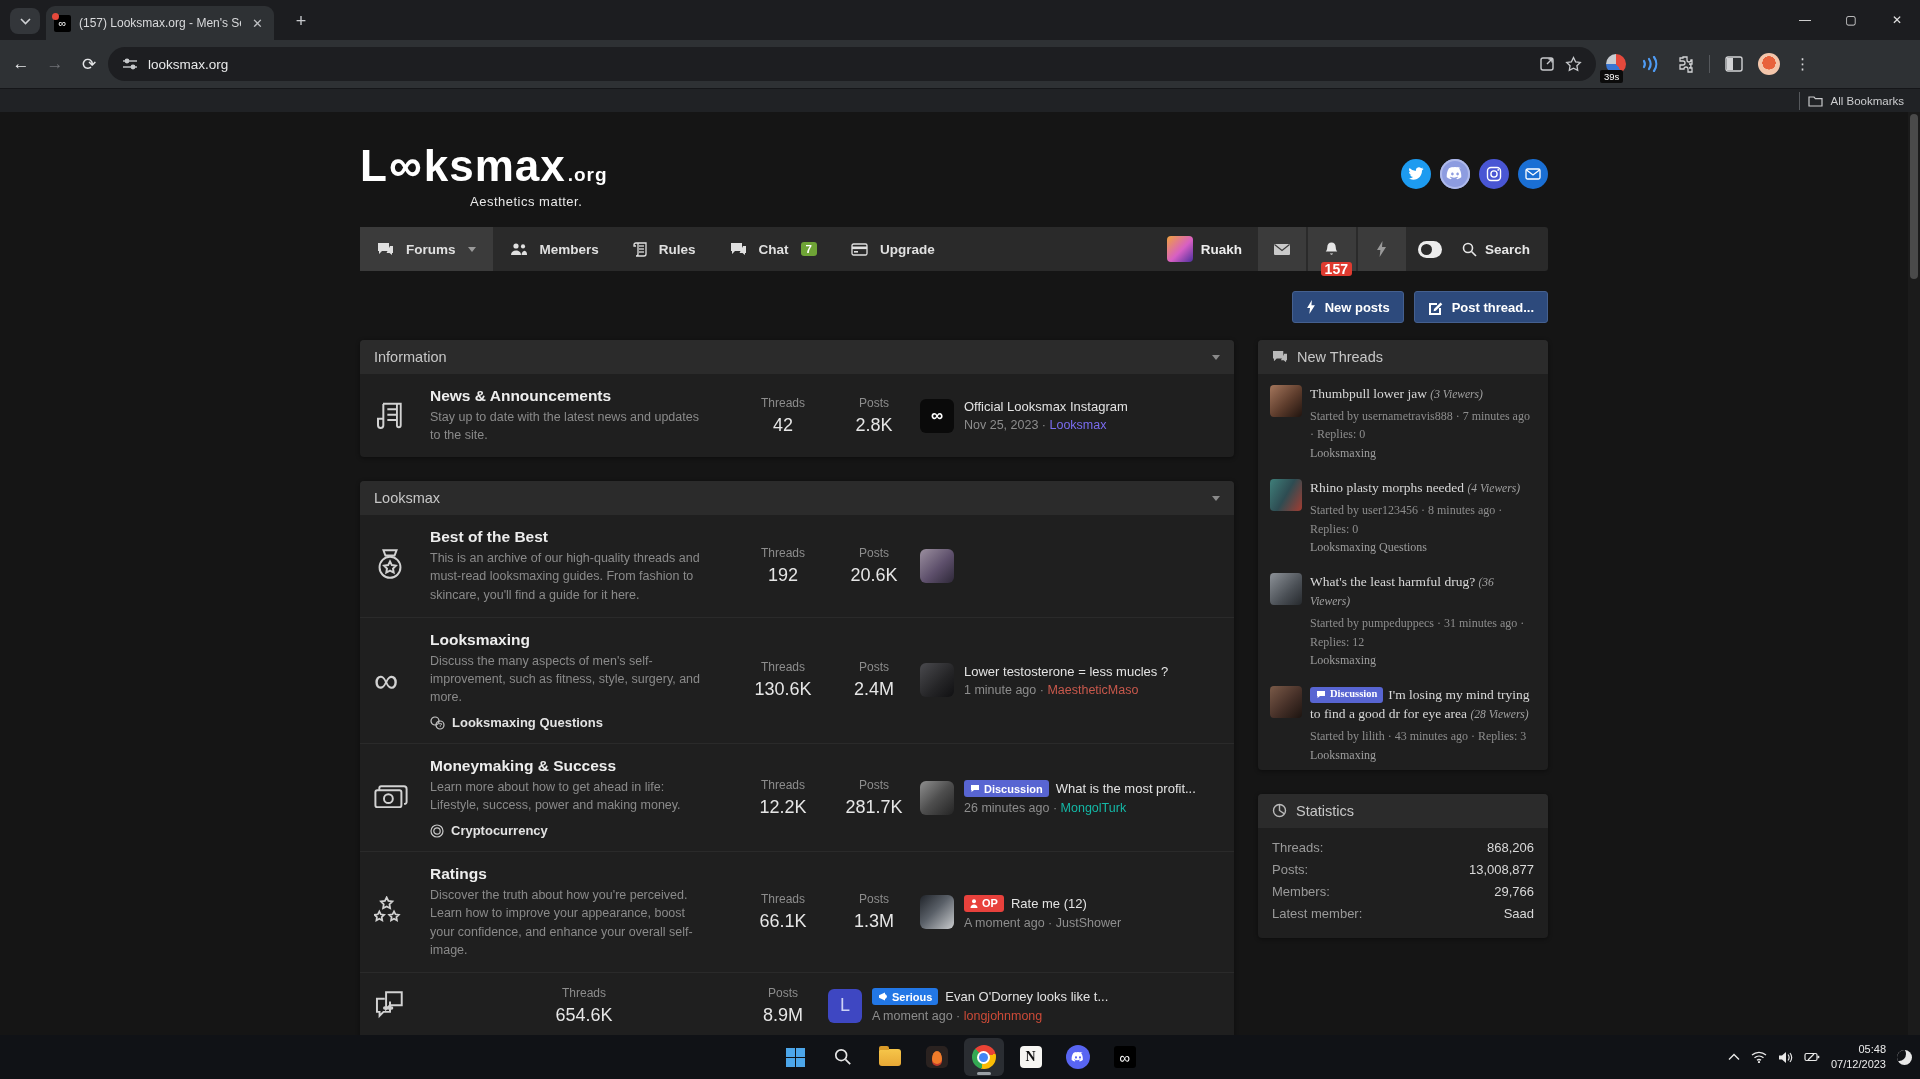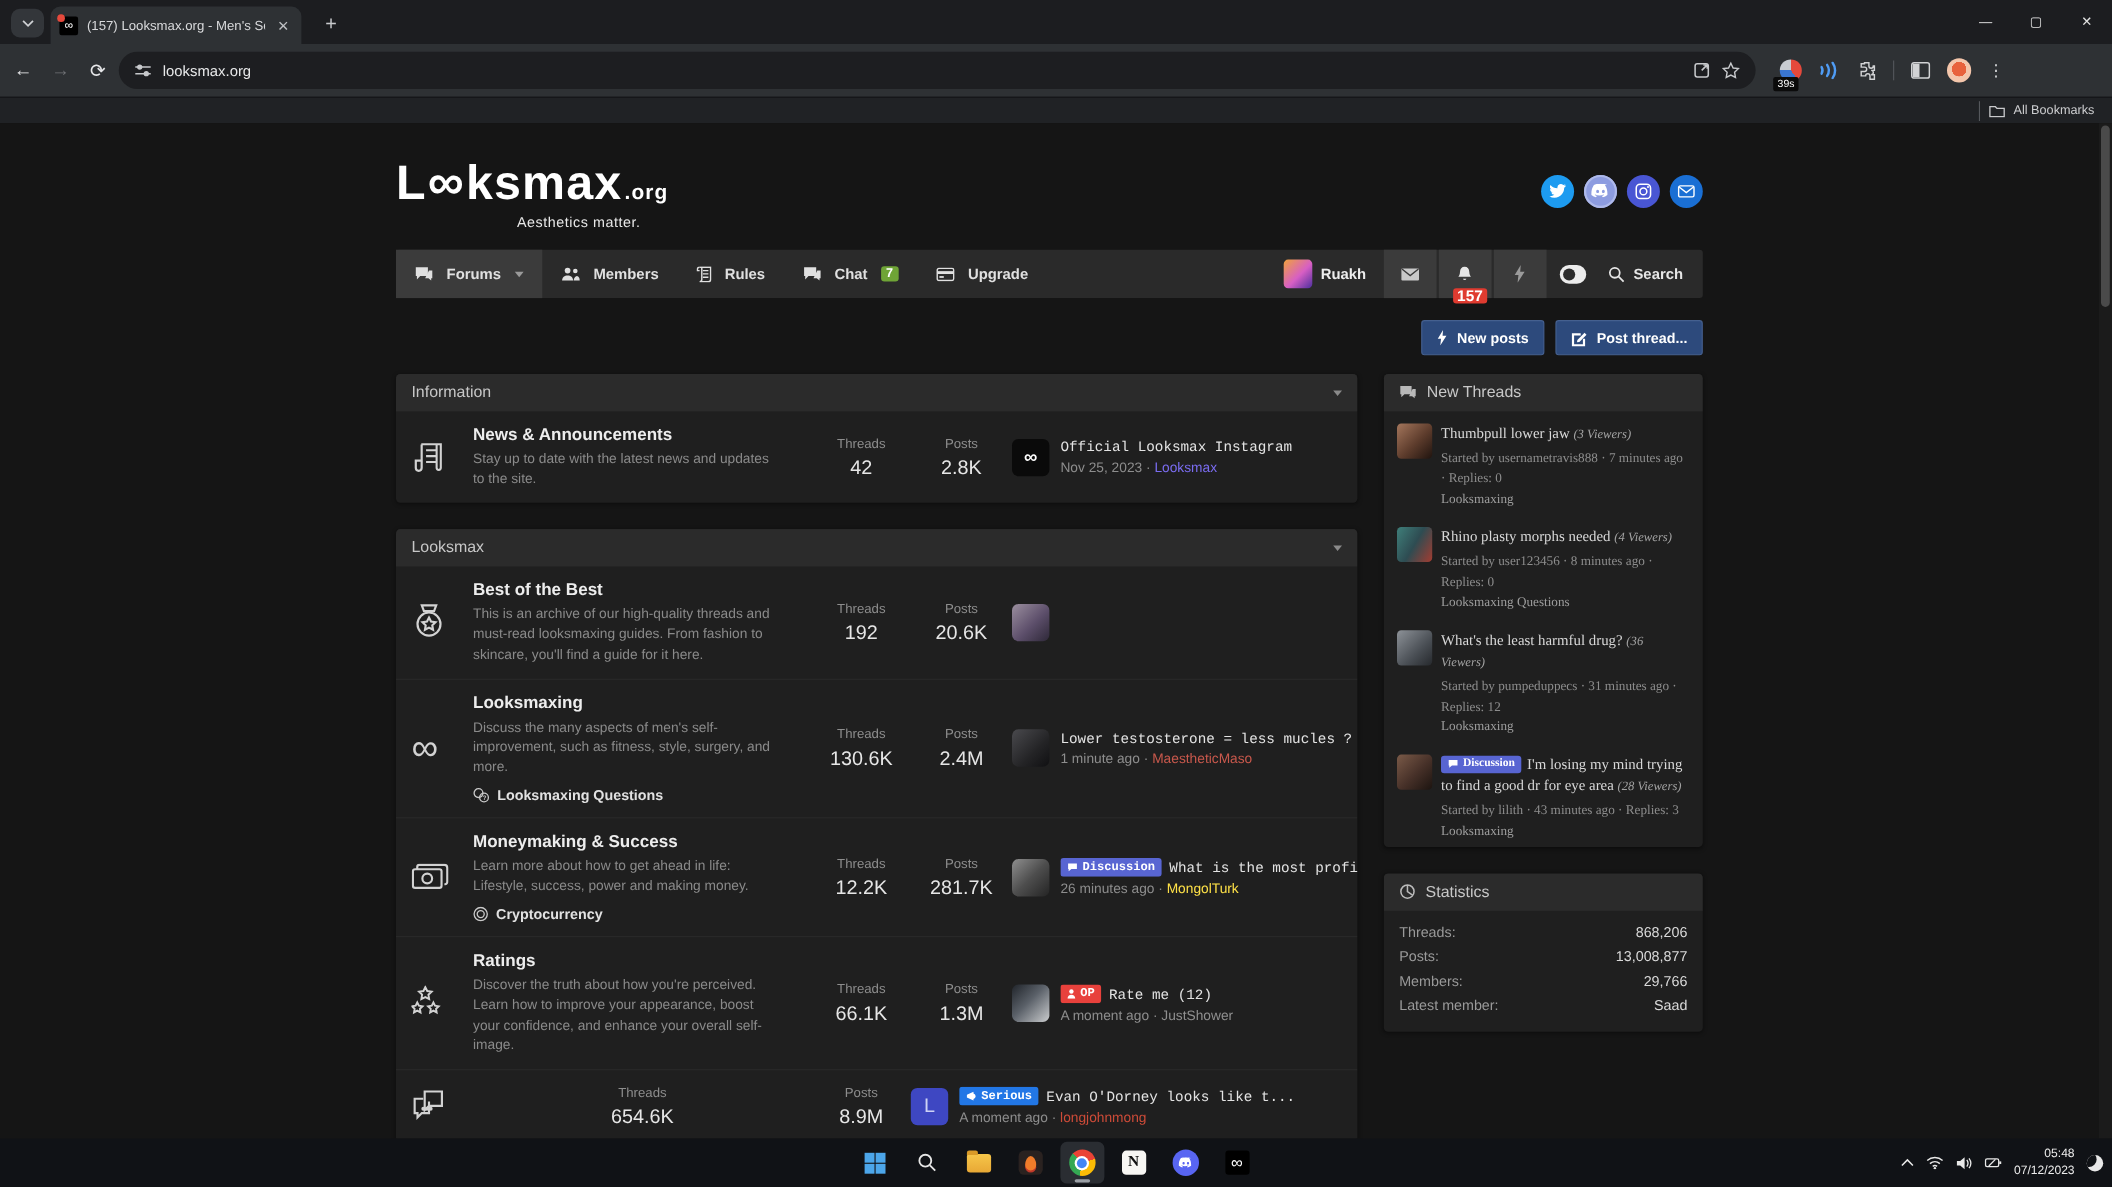--- a/index.html
+++ b/index.html
@@ -18,21 +18,21 @@
   .win-controls { position:absolute; right:0; top:0; height:40px; display:flex; }
   .win-controls span { width:46px; height:40px; display:flex; align-items:center; justify-content:center; color:#e3e3e3; font-size:12px; }
 
   .toolbar { position:absolute; top:40px; left:0; right:0; height:48px; background:#2e3134; }
   .navbtns { position:absolute; left:6px; top:0; height:48px; display:flex; align-items:center; gap:4px; }
   .navbtns span { width:30px; height:30px; display:flex; align-items:center; justify-content:center; font-size:17px; color:#e6e7e9; }
   .navbtns .fwd { color:#6f7175; }
   .addressbar { position:absolute; left:108px; right:324px; top:7px; height:34px; background:#1d1e21; border-radius:17px; display:flex; align-items:center; gap:10px; padding:0 14px; }
   .url-text { flex:1; font-size:13.5px; color:#e8e9ea; }
   .ext-icons { position:absolute; left:1606px; top:0; height:48px; display:flex; align-items:center; gap:15px; }
-  .extwheel { position:relative; width:20px; height:20px; border-radius:50%; background:conic-gradient(#e5493c 0 40%, #3a76d2 0 75%, #c9cdd2 0 100%);margin-left:12px; }
+  .extwheel { position:relative; width:20px; height:20px; border-radius:50%; background:conic-gradient(#e5493c 0 40%, #3a76d2 0 75%, #c9cdd2 0 100%); }
   .extwheel .timer { position:absolute; left:-6px; top:16px; background:#0b0b0b; color:#fff; font-size:9.5px; padding:1px 4px; border-radius:2px; }
   .vsep { width:1px; height:18px; background:#55585c; }
   .chrome-avatar { width:22px; height:22px; border-radius:50%; background:radial-gradient(circle at 50% 45%, #e8623c 0 40%, #f4c6ab 41% 100%); }
   .kebab { color:#d8d9db; font-size:15px; letter-spacing:0; }
 
   .bookmarksbar { position:absolute; top:88px; left:0; right:0; height:24px; background:#202225; border-top:1px solid #151619; display:flex; align-items:center; justify-content:flex-end; gap:8px; padding-right:16px; }
   .bookmarksbar .lbl { font-size:11.5px; color:#cccdcf; }
 
   .scrollbar { position:absolute; right:0; top:112px; bottom:44px; width:12px; background:#1b1b1b; }
   .scroll-thumb { position:absolute; top:2px; right:2px; width:8px; height:165px; background:#4a4a4a; border-radius:4px; }
@@ -85,21 +85,21 @@
   .frow + .frow { border-top:1px solid #2a2a2a; }
   .ficon { width:40px; display:flex; align-items:center; justify-content:flex-start; color:#d2d2d2; }
   .ftitle { font-size:15.5px; font-weight:700; color:#ededed; }
   .fdesc { font-size:12.5px; color:#8a8a8a; line-height:1.45; margin-top:3px; padding-right:36px; }
   .fsub { margin-top:9px; display:flex; align-items:center; gap:7px; font-size:13px; font-weight:700; color:#e2e2e2; }
   .fstat { text-align:center; }
   .fstat .sl { font-size:12px; color:#8d8d8d; }
   .fstat .sv { font-size:18px; color:#e6e6e6; margin-top:5px; }
   .flatest { display:grid; grid-template-columns:40px 1fr; gap:4px; align-items:center; }
   .av { width:34px; height:34px; border-radius:6px; display:flex; align-items:center; justify-content:center; }
-  .lt1 { font-size:13px; color:#e3e3e3; white-space:nowrap; overflow:hidden; display:flex; align-items:flex-end;font-family:Liberation Mono, monospace; }
+  .lt1 { font-size:13px; color:#e3e3e3; white-space:nowrap; overflow:hidden; display:flex; align-items:center; }
   .lt2 { font-size:12.5px; color:#8d8d8d; margin-top:4px; white-space:nowrap; overflow:hidden; }
   .badge { display:inline-flex; align-items:center; gap:4px; height:17px; padding:0 6px; border-radius:3px; color:#fff; font-size:11px; font-weight:700; margin-right:7px; flex:0 0 auto; }
   .uname { font-weight:400; }
 
   .av-news { background:#0a0a0a; color:#fff; font-size:17px; font-weight:700; }
   .av-best { background:linear-gradient(135deg,#9b8f9f 0%,#5d4f6b 55%,#2e2838 100%); }
   .av-lmx  { background:linear-gradient(135deg,#4a4a4e 0%,#242426 60%,#101012 100%); }
   .av-mny  { background:linear-gradient(135deg,#8f8f8f 0%,#4e4e4e 50%,#242424 100%); }
   .av-rat  { background:linear-gradient(135deg,#20242a 0%,#5a6068 45%,#caccce 100%); }
   .av-off  { background:#3e47c2; color:#cdd2f5; font-size:18px; font-weight:400; }
@@ -527,21 +527,21 @@
                 <div>
                   <div class="lt1">
                     <span class="badge" style="background:#5865d2">
                         <svg width="10" height="9" viewBox="0 0 10 9">
                           <path d="M1 1h8v5H4L1.5 8V6H1z" fill="#fff"></path>
                         </svg>
                         <span>Discussion</span>
                       </span>
                     <span>What is the most profit...</span>
                   </div>
-                  <div class="lt2"><span>26 minutes ago ·</span> <span class="uname" style="color:#fde047">MongolTurk</span></div>
+                  <div class="lt2"><span>26 minutes ago ·</span> <span class="uname" style="color:#14b8a6">MongolTurk</span></div>
                 </div>
               </div>
             </div>
 
             <div class="frow">
               <div class="ficon">
                 <svg width="36" height="32" viewBox="0 0 27 24">
                     <g stroke="#d2d2d2" stroke-width="1.3" fill="none">
                       <path d="M9.5 1l1.3 2.7 3 .4-2.2 2.1.5 3-2.6-1.4-2.7 1.4.5-3L5.2 4.1l3-.4z"></path>
                       <path d="M4 11.5l1.1 2.2 2.5.4-1.8 1.7.4 2.5L4 17.1l-2.2 1.2.4-2.5L.4 14.1l2.5-.4z"></path>

